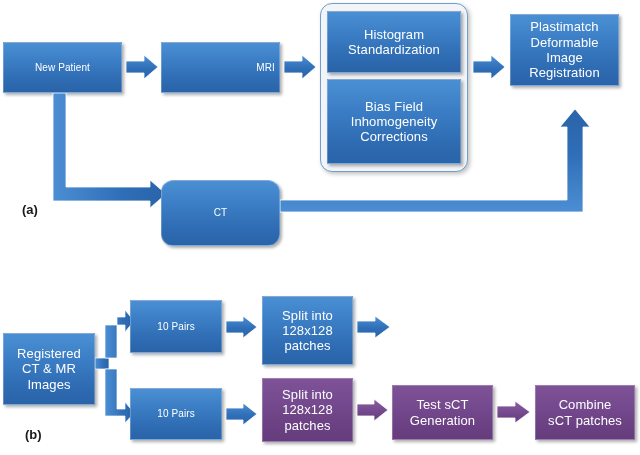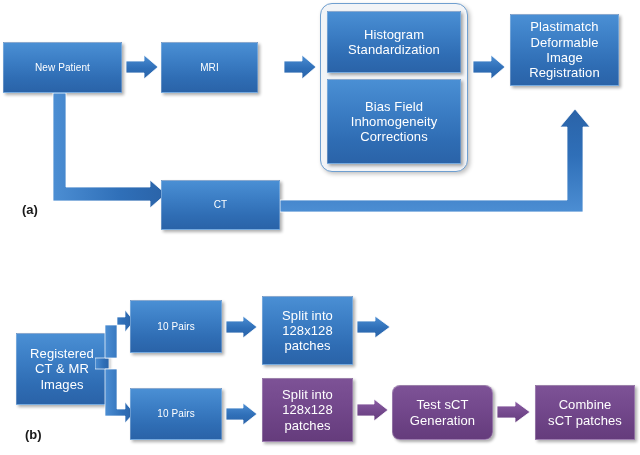--- a/index.html
+++ b/index.html
@@ -94,21 +94,21 @@
         <linearGradient id="ga1" x1="0" y1="0" x2="0" y2="1">
           <stop offset="0%" stop-color="#4c8ed3"></stop>
             <stop offset="55%" stop-color="#2f6fb8"></stop>
             <stop offset="100%" stop-color="#2a63a8"></stop>
         </linearGradient>
       </defs>
       <path d="M0,7 L18,7 L18,1 L32,13 L18,25 L18,19 L0,19 Z" fill="url(#ga1)" stroke="#ffffff" stroke-width="0.8"></path>
     </svg>
   </span>
 
-  <div class="box blue" style="left:161px; top:42px; width:97px; height:51px;">
+  <div class="box blue" style="left:161px; top:42px; width:119px; height:51px;justify-content:flex-end;">
     <span class="txt">MRI</span>
   </div>
 
   <span class="arrow-r" style="left:284px; top:54px; width:33px; height:26px;">
     <svg class="arrow-svg" width="33" height="26" viewBox="0 0 33 26">
       <path d="M0,7 L18,7 L18,1 L32,13 L18,25 L18,19 L0,19 Z" fill="url(#ga1)" stroke="#ffffff" stroke-width="0.8"></path>
     </svg>
   </span>
 
   <div class="group-container" style="left:320px; top:3px; width:148px; height:169px;"></div>
@@ -143,40 +143,40 @@
         <linearGradient id="gelbow" x1="0" y1="0" x2="1" y2="0">
           <stop offset="0%" stop-color="#4c8ed3"></stop>
             <stop offset="60%" stop-color="#2f6fb8"></stop>
             <stop offset="100%" stop-color="#2a63a8"></stop>
         </linearGradient>
       </defs>
       <path d="M3,0 L16,0 L16,94 L100,94 L100,87 L116,101 L100,115 L100,108 L3,108 Z" fill="url(#gelbow)" stroke="#ffffff" stroke-width="0.8"></path>
     </svg>
   </span>
 
-  <div class="box blue" style="left:161px; top:180px; width:119px; height:50px;">
+  <div class="box blue" style="left:161px; top:180px; width:119px; height:66px;border-radius:12px;">
     <span class="txt">CT</span>
   </div>
 
   <span class="conn" style="left:280px; top:105px; width:320px; height:110px;">
     <svg class="arrow-svg" width="320" height="110" viewBox="0 0 320 110">
       <defs>
         <linearGradient id="gup" x1="0" y1="1" x2="0" y2="0">
           <stop offset="0%" stop-color="#4c8ed3"></stop>
             <stop offset="55%" stop-color="#2f6fb8"></stop>
             <stop offset="100%" stop-color="#2a63a8"></stop>
         </linearGradient>
       </defs>
       <path d="M0,95 L287,95 L287,22 L280,22 L295,4 L310,22 L303,22 L303,107 L0,107 Z" fill="url(#gup)" stroke="#ffffff" stroke-width="0.8"></path>
     </svg>
   </span>
 
   <div class="caption" style="left:22px; top:202px;">(a)</div>
 
-  <div class="box blue" style="left:16px; top:333px; width:92px; height:72px; font-size:13px;">
+  <div class="box blue" style="left:3px; top:333px; width:92px; height:72px; font-size:13px;">
     <span class="txt">Registered
 CT &amp; MR
 Images</span>
   </div>
 
   <span class="conn" style="left:95px; top:303px; width:40px; height:120px;">
     <svg class="arrow-svg" width="40" height="120" viewBox="0 0 40 120">
       <defs>
         <linearGradient id="gbr" x1="0" y1="0" x2="1" y2="0">
           <stop offset="0%" stop-color="#4c8ed3"></stop>
@@ -238,21 +238,21 @@
         <linearGradient id="gp1" x1="0" y1="0" x2="0" y2="1">
           <stop offset="0%" stop-color="#8a5ca3"></stop>
             <stop offset="55%" stop-color="#74498d"></stop>
             <stop offset="100%" stop-color="#653c7c"></stop>
         </linearGradient>
       </defs>
       <path d="M0,6 L17,6 L17,1 L31,12 L17,23 L17,18 L0,18 Z" fill="url(#gp1)" stroke="#ffffff" stroke-width="0.8"></path>
     </svg>
   </span>
 
-  <div class="box purple" style="left:392px; top:385px; width:101px; height:55px; font-size:13px;border-radius:8px;">
+  <div class="box purple" style="left:392px; top:385px; width:101px; height:55px; font-size:13px;">
     <span class="txt">Test sCT
 Generation</span>
   </div>
 
   <span class="arrow-r" style="left:497px; top:400px; width:34px; height:24px;">
     <svg class="arrow-svg" width="34" height="24" viewBox="0 0 34 24">
       <path d="M0,6 L18,6 L18,1 L33,12 L18,23 L18,18 L0,18 Z" fill="url(#gp1)" stroke="#ffffff" stroke-width="0.8"></path>
     </svg>
   </span>
 

